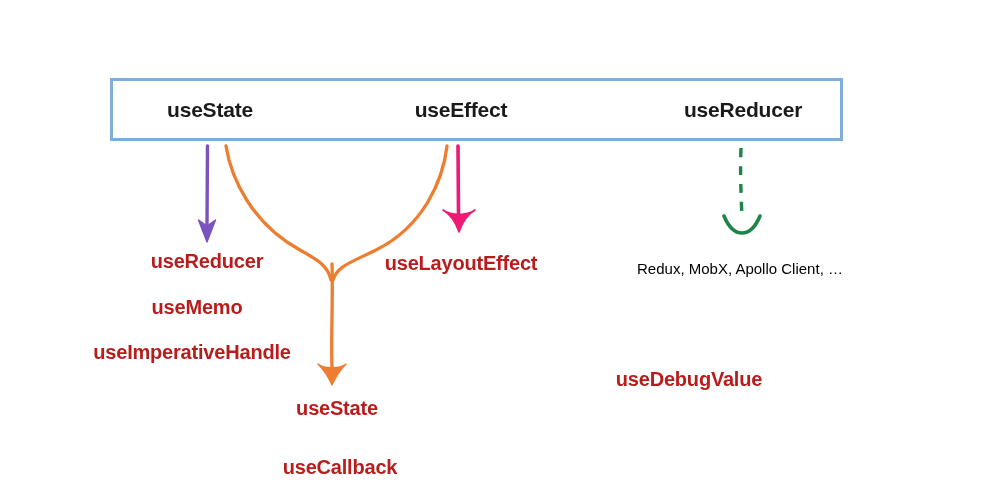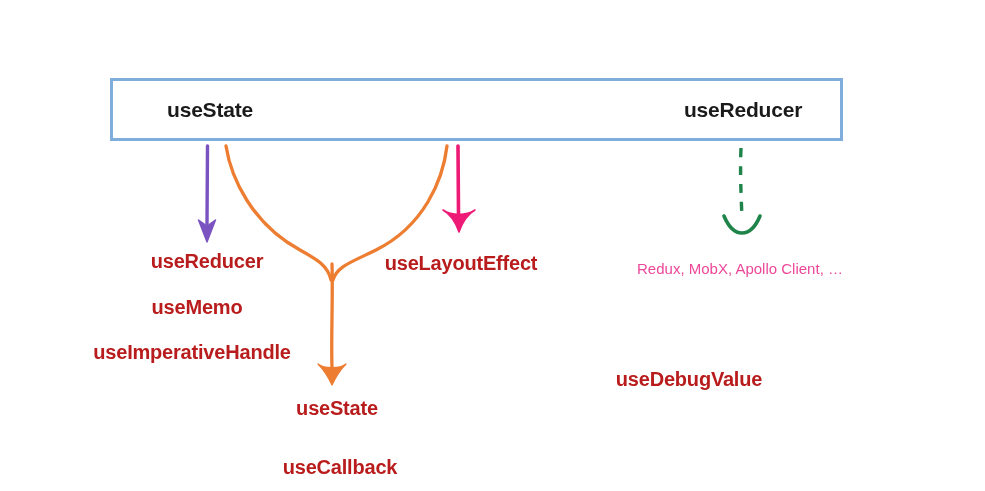--- a/index.html
+++ b/index.html
@@ -58,21 +58,21 @@
     color: #b91c1c;
     letter-spacing: -0.2px;
     white-space: nowrap;
     transform: translateX(-50%);
     text-align: center;
   }
   .note-label {
     position: absolute;
     font-size: 15px;
     font-weight: normal;
-    color: #ec4899;
+    color: #000000;
     letter-spacing: 0px;
     white-space: nowrap;
     transform: translateX(-50%);
   }
 
   #n-usereducer          { left: 207px; top: 222px; }
   #n-useref              { left: 197px; top: 268px; }
   #n-useimperativehandle { left: 192px; top: 313px; }
   #n-uselayouteffect     { left: 461px; top: 224px; }
   #n-usememo             { left: 337px; top: 369px; }
@@ -105,20 +105,21 @@
     </g>
 
     <g>
       <path d="M 741 120 C 740 144, 741 166, 742 190" fill="none" stroke="#1E8449" stroke-width="3.4" stroke-linecap="butt" stroke-dasharray="9 9"></path>
       <path d="M 724 188 C 729 200, 735 205, 742 205 C 749 205, 755 200, 760 188" fill="none" stroke="#1E8449" stroke-width="3.6" stroke-linecap="round"></path>
     </g>
   </svg>
 
   <div class="primary-box">
     <span class="primary-label" id="label-usestate">useState</span>
+    <span class="primary-label" id="label-useeffect">useEffect</span>
     <span class="primary-label" id="label-usecontext">useReducer</span>
   </div>
 
   <span class="node-label" id="n-usereducer">useReducer</span>
 
   <span class="node-label" id="n-useref">useMemo</span>
 
   <span class="node-label" id="n-useimperativehandle">useImperativeHandle</span>
 
   <span class="node-label" id="n-uselayouteffect">useLayoutEffect</span>

